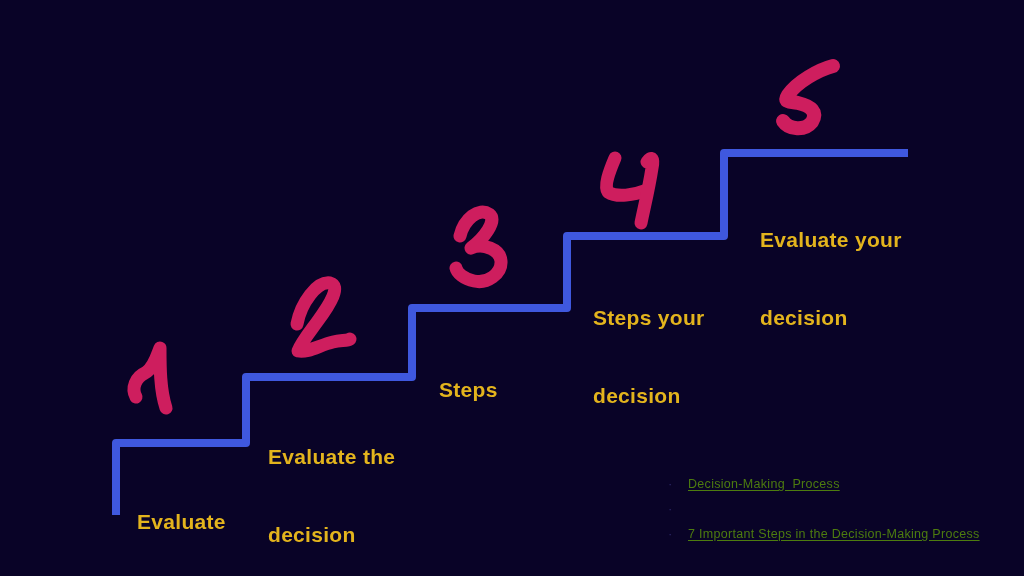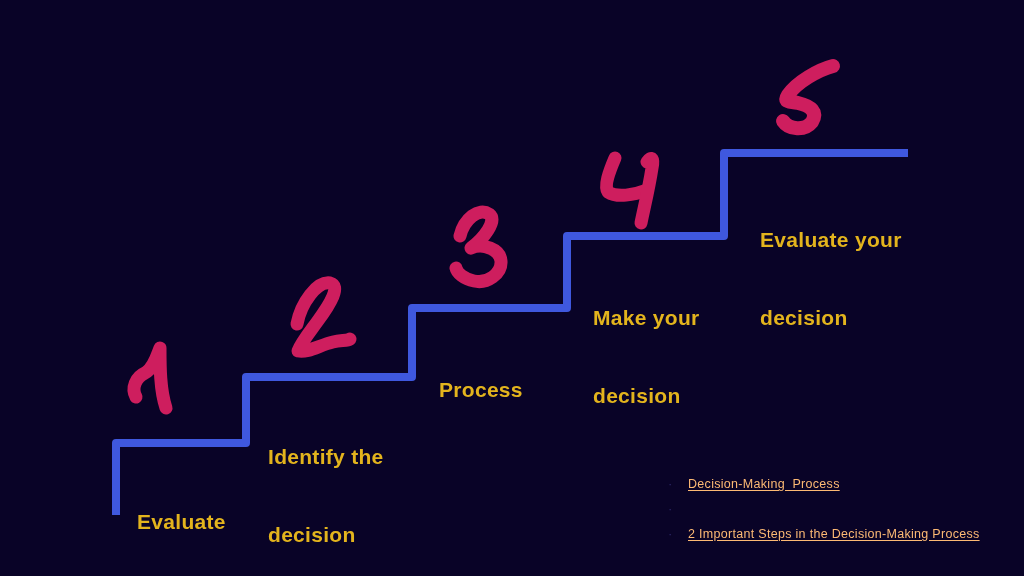--- a/index.html
+++ b/index.html
@@ -47,21 +47,21 @@
   .ref-row.r1 { top: 25px; }
   .ref-row.r2 { top: 50px; }
   .ref-bullet {
     color: #2d2868;
     font-size: 13px;
     width: 20px;
     flex: 0 0 20px;
     text-align: left;
   }
   .ref-link {
-    color: #fdba74;
+    color: #4d7c0f;
     font-size: 12.5px;
     letter-spacing: 0.3px;
     text-decoration: underline;
     text-underline-offset: 2px;
     white-space: pre;
     cursor: pointer;
   }
   .sr-only {
     position: absolute;
     width: 1px;
@@ -97,42 +97,42 @@
     
     
     
   </div>
 
   <div class="step-label" style="left:137px; top:457px;">
     <div>Evaluate</div>
     
   </div>
   <div class="step-label" style="left:268px; top:392px;">
-    <div>Identify the</div>
+    <div>Evaluate the</div>
     <div>decision</div>
   </div>
   <div class="step-label" style="left:439px; top:325px;">
-    <div>Process</div>
+    <div>Steps</div>
   </div>
   <div class="step-label" style="left:593px; top:253px;">
-    <div>Make your</div>
+    <div>Steps your</div>
     <div>decision</div>
   </div>
   <div class="step-label" style="left:748px; top:175px;margin-left:12px;">
     <div>Evaluate your</div>
     <div>decision</div>
   </div>
 
   <div class="refs">
     <div class="ref-row r0">
       <span class="ref-bullet">·</span>
       <a class="ref-link" href="#">Decision-Making  Process</a>
     </div>
     <div class="ref-row r1">
       <span class="ref-bullet">·</span>
     </div>
     <div class="ref-row r2">
       <span class="ref-bullet">·</span>
-      <a class="ref-link" href="#">2 Important Steps in the Decision-Making Process</a>
+      <a class="ref-link" href="#">7 Important Steps in the Decision-Making Process</a>
     </div>
   </div>
 
 </div>
 
 </body></html>

